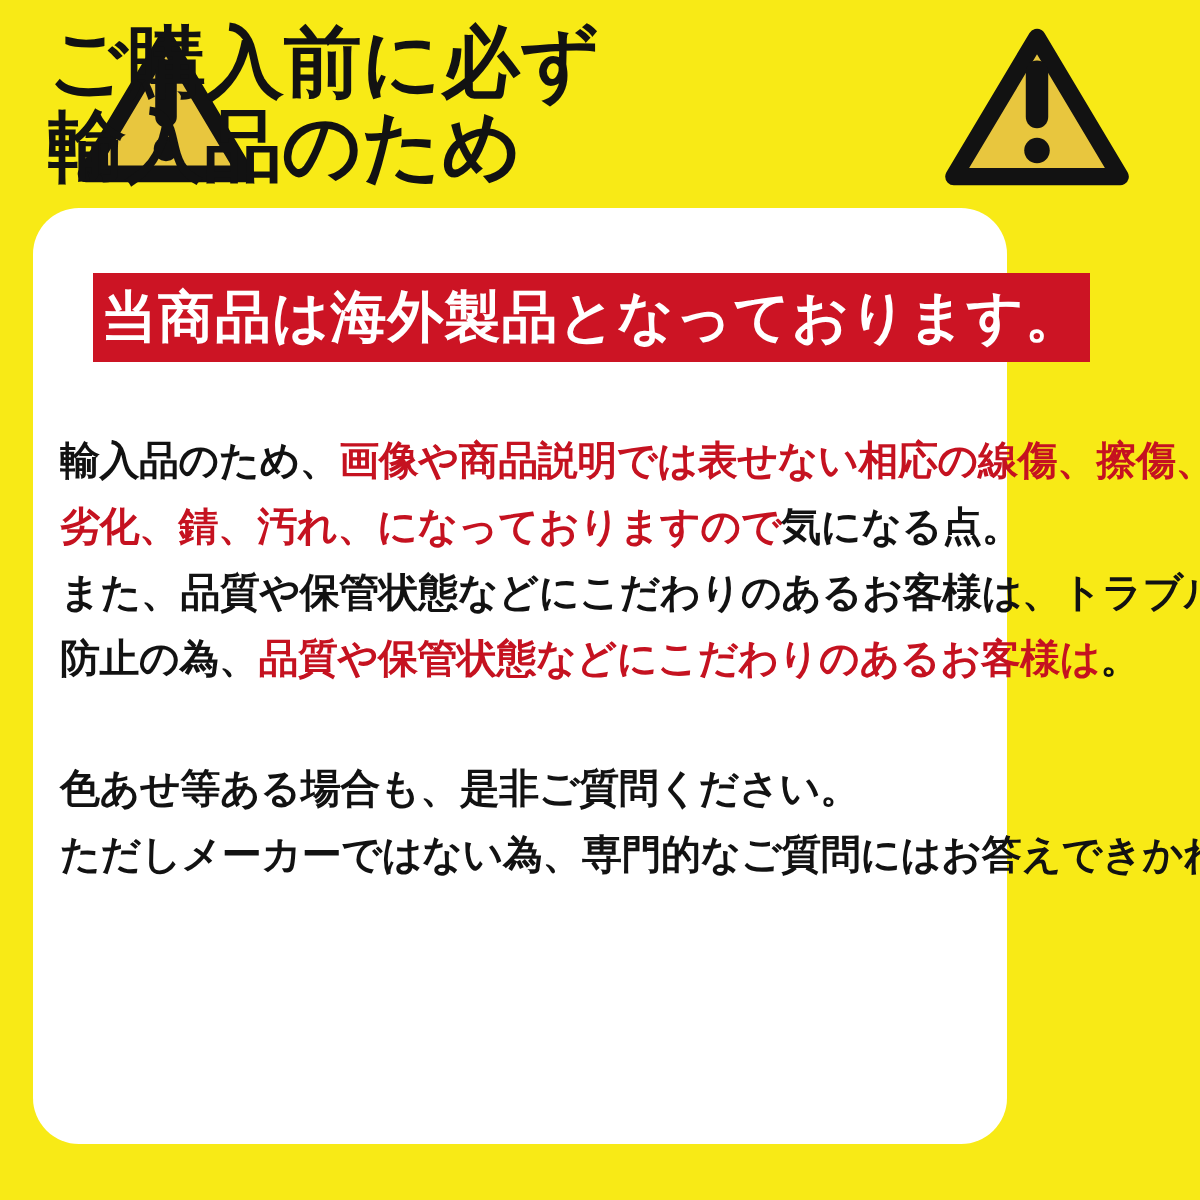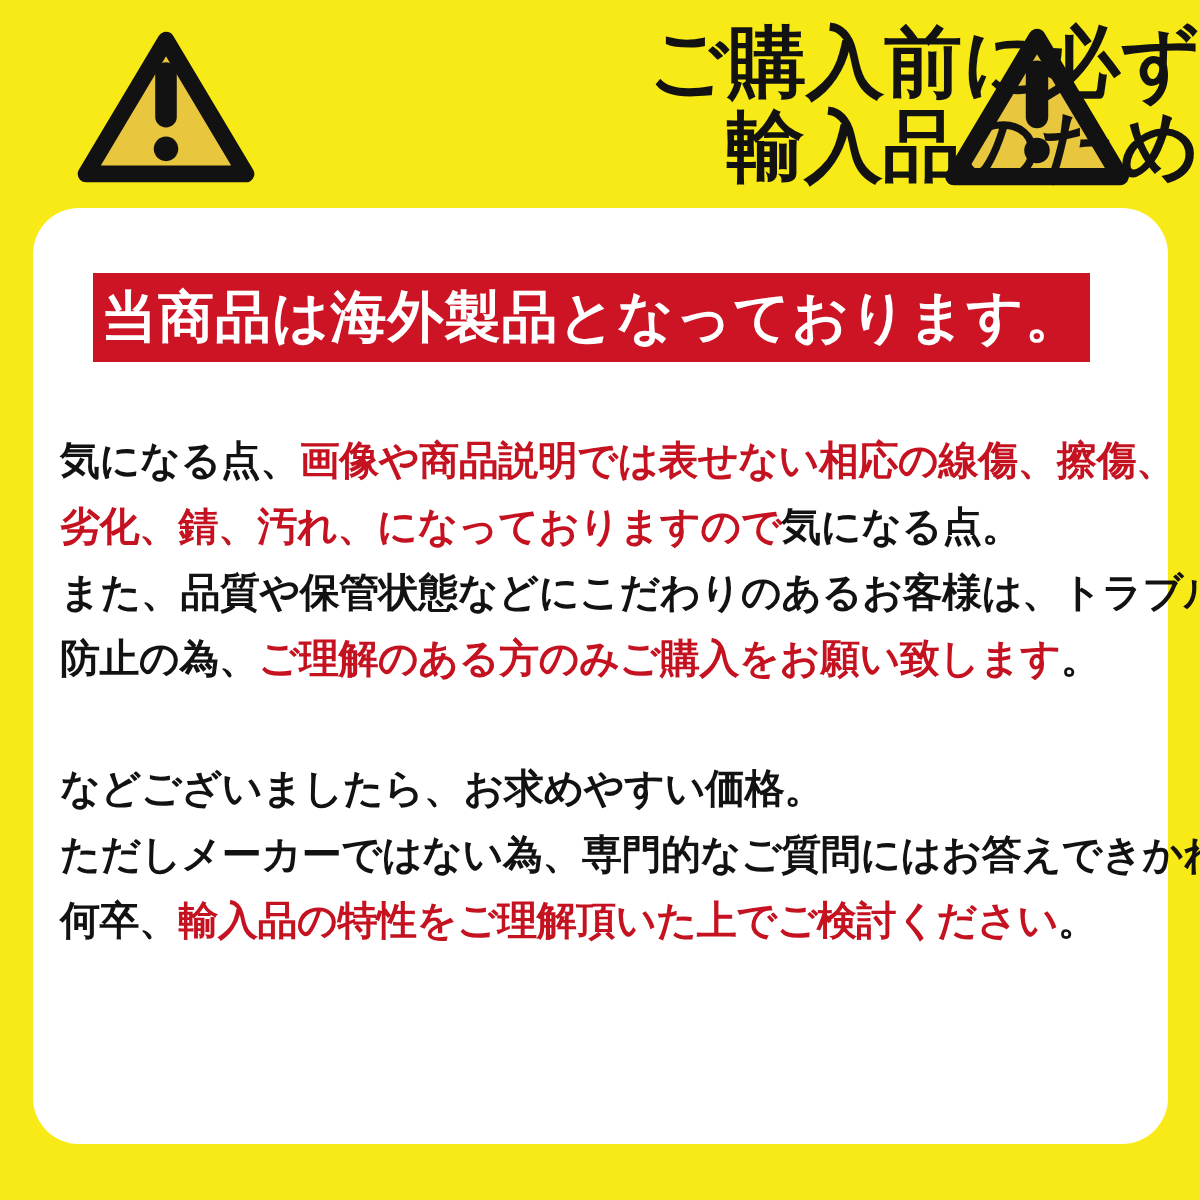--- a/index.html
+++ b/index.html
@@ -19,32 +19,33 @@
     overflow:hidden;
   }
   .stage{position:absolute;inset:0;width:1200px;height:1200px;background:var(--yellow);}
   
   .warn-tri{position:absolute;}
   .warn-tri svg{display:block;width:100%;height:100%;overflow:visible;}
   .tri-left{left:73px;top:22px;width:186px;height:170px;}
   .tri-right{left:940px;top:20px;width:194px;height:174px;}
   .title{
     position:absolute;left:0;right:0;top:20px;
-    text-align:right;
+    text-align:left;
     color:var(--ink);
     font-weight:900;
     font-size:78px;
     line-height:84px;
     letter-spacing:0px;
     white-space:nowrap;
+    padding-left:48px;
   }
   
   .panel{
     position:absolute;left:33px;top:208px;
-    width:1135px;height:936px;
+    width:974px;height:936px;
     background:var(--panel);
     border-radius:46px;
   }
   .banner{
     position:absolute;left:60px;top:65px;
     width:997px;height:89px;
     background:var(--banner-red);
     color:#ffffff;
     font-weight:800;
     font-size:56px;
@@ -90,26 +91,25 @@
 
   <div class="title">
     <div>ご購入前に必ず</div>
     <div>輸入品のため</div>
   </div>
 
   <div class="panel">
     <div class="banner">当商品は海外製品となっております。</div>
     <div class="body-text" id="body-text">
         <div class="para">
-          <div class="line"><span class="seg-black">気になる点、</span><span class="seg-red">画像や商品説明では表せない相応の線傷、擦傷、</span></div>
+          <div class="line"><span class="seg-black">輸入品のため、</span><span class="seg-red">画像や商品説明では表せない相応の線傷、擦傷、</span></div>
           <div class="line"><span class="seg-red">劣化、錆、汚れ、になっておりますので</span><span class="seg-black">気になる点。</span></div>
           <div class="line"><span class="seg-black">また、品質や保管状態などにこだわりのあるお客様は、トラブル</span></div>
-          <div class="line"><span class="seg-black">防止の為、</span><span class="seg-red">ご理解のある方のみご購入をお願い致します</span><span class="seg-black">。</span></div>
+          <div class="line"><span class="seg-black">防止の為、</span><span class="seg-red">品質や保管状態などにこだわりのあるお客様は</span><span class="seg-black">。</span></div>
         </div>
         <div class="para">
-          <div class="line"><span class="seg-black">などございましたら、お求めやすい価格。</span></div>
+          <div class="line"><span class="seg-black">色あせ等ある場合も、是非ご質問ください。</span></div>
           <div class="line"><span class="seg-black">ただしメーカーではない為、専門的なご質問にはお答えできかね</span></div>
-          <div class="line"><span class="seg-black">何卒、</span><span class="seg-red">輸入品の特性をご理解頂いた上でご検討ください</span><span class="seg-black">。</span></div>
         </div>
       </div>
   </div>
 
 </div>
 
 </body></html>

